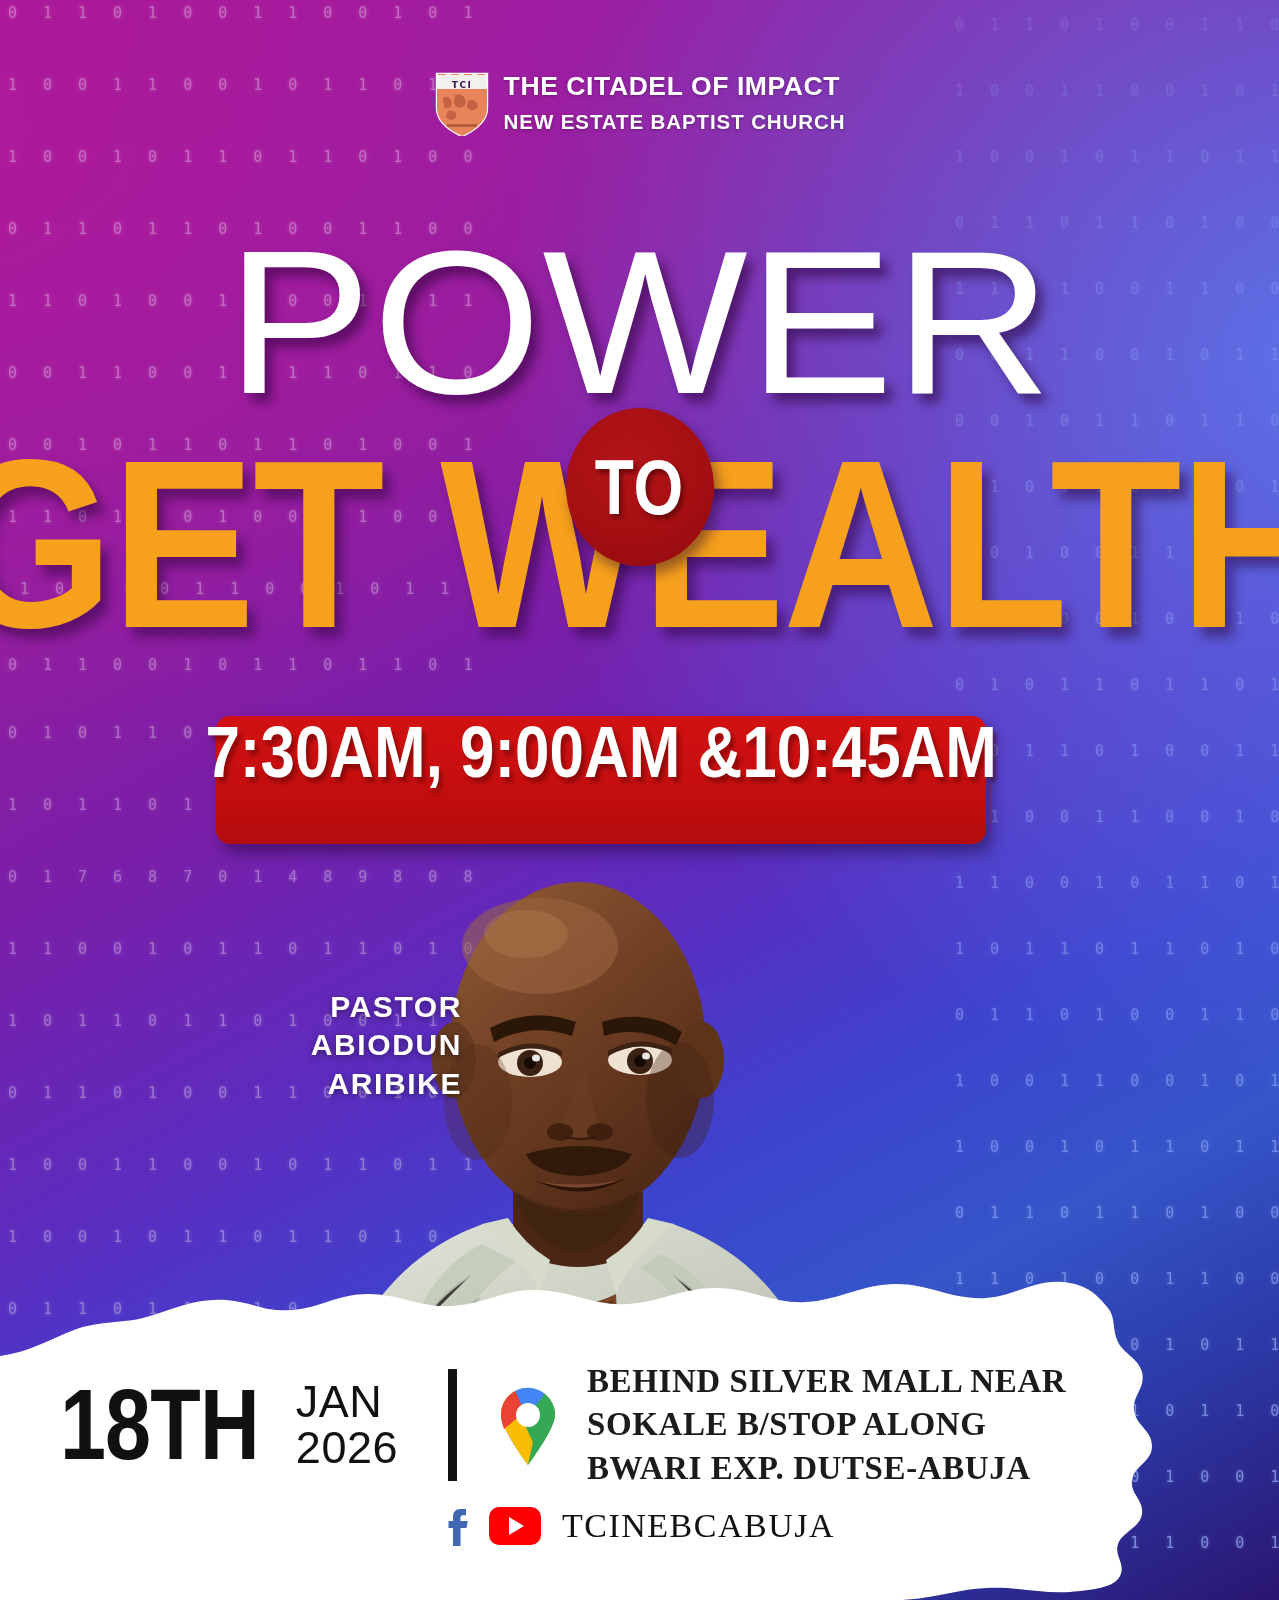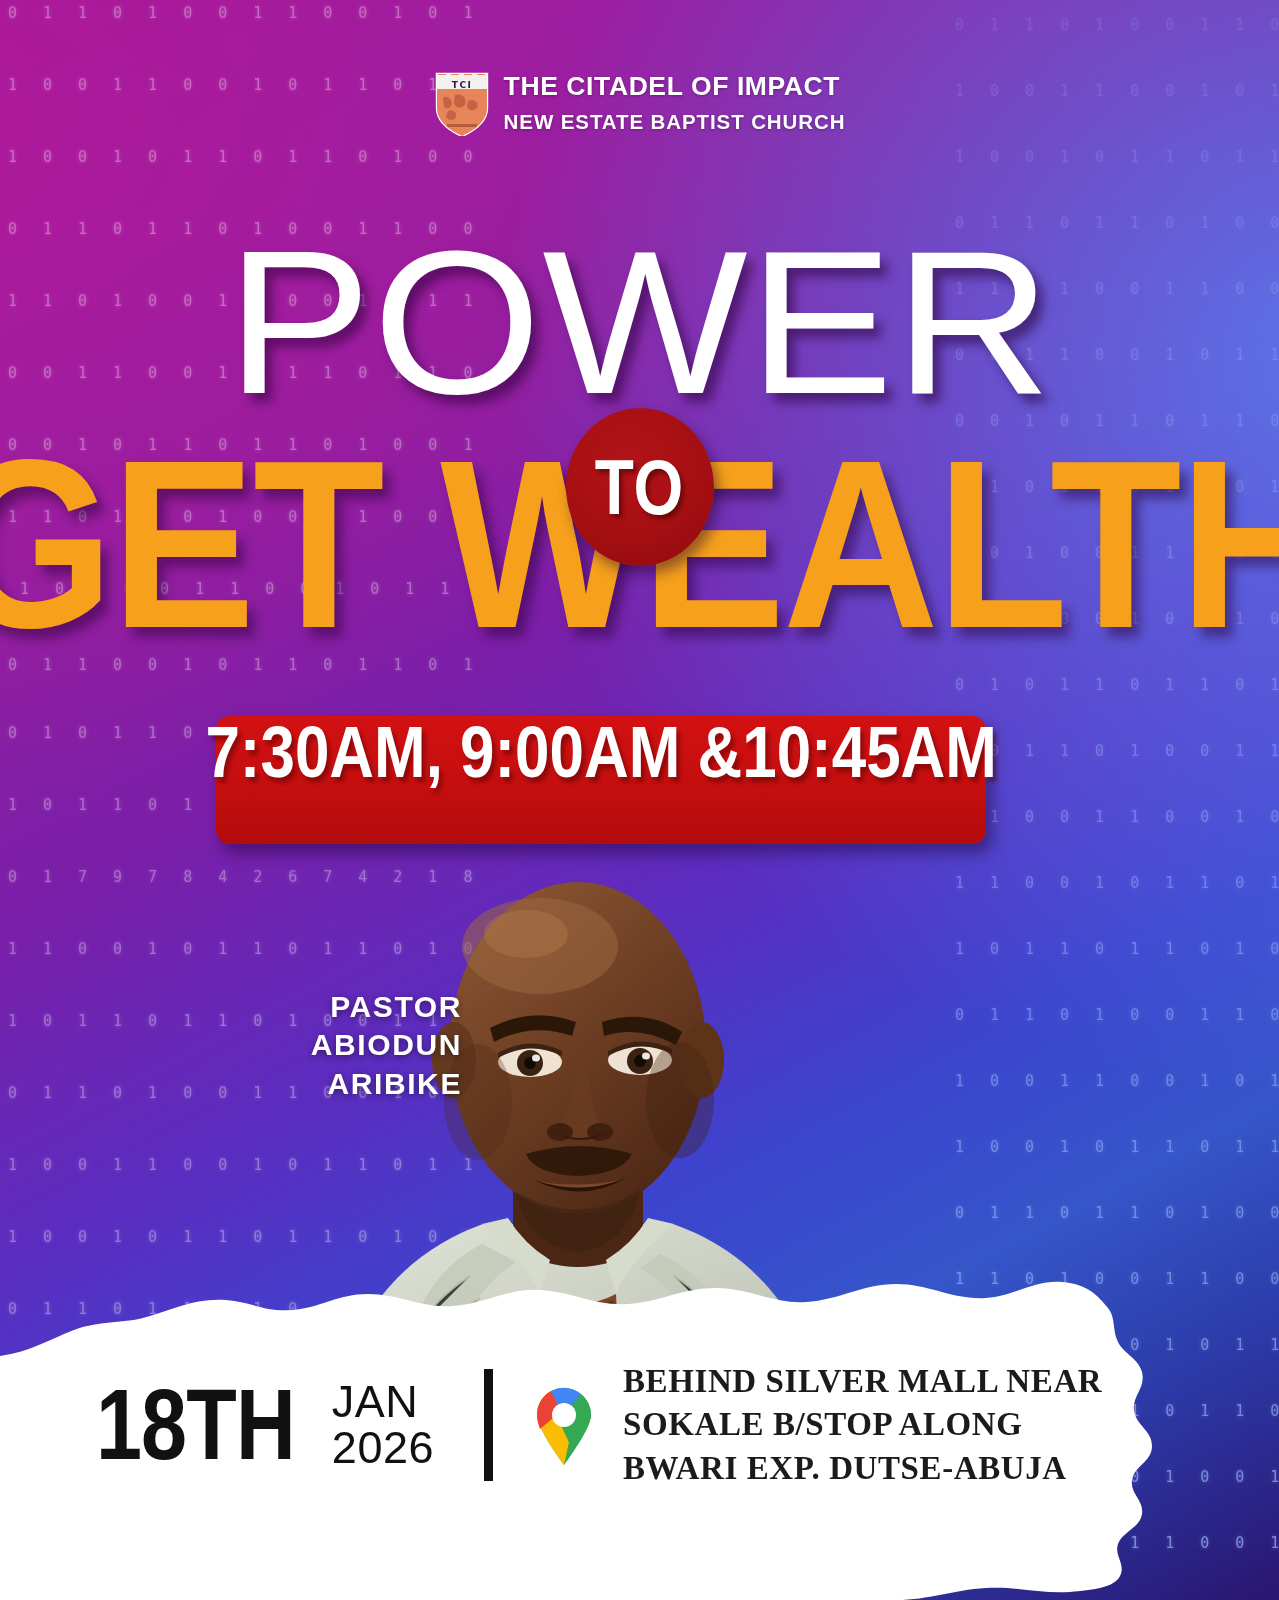--- a/index.html
+++ b/index.html
@@ -170,21 +170,21 @@
 
   .banner-content{
     position:absolute;
     left:0; bottom:0;
     width:1279px; height:250px;
     z-index:7;
     display:flex; flex-direction:column;
   }
   .banner-row{
     display:flex; align-items:center;
-    padding-left:96px;
+    padding-left:60px;
     height:150px;
   }
   .date-big{
     color:#111;
     font-weight:bold;
     font-size:94px;
     line-height:.92;
     letter-spacing:-1px;
     transform:scaleX(.88) scaleY(1.06);
     transform-origin:left center;
@@ -240,21 +240,21 @@
       <div class="binary-row" style="top:150px;left:8px;opacity:1.00">10010110110100</div>
       <div class="binary-row" style="top:222px;left:8px;opacity:1.00">01101101001100</div>
       <div class="binary-row" style="top:294px;left:8px;opacity:1.00">11010011001011</div>
       <div class="binary-row" style="top:366px;left:8px;opacity:1.00">00110010110110</div>
       <div class="binary-row" style="top:438px;left:8px;opacity:1.00">00101101101001</div>
       <div class="binary-row" style="top:510px;left:8px;opacity:1.00">11011010011001</div>
       <div class="binary-row" style="top:582px;left:20px;opacity:1.00">10100110010110</div>
       <div class="binary-row" style="top:658px;left:8px;opacity:1.00">01100101101101</div>
       <div class="binary-row" style="top:726px;left:8px;opacity:1.00">01011011010011</div>
       <div class="binary-row" style="top:798px;left:8px;opacity:1.00">10110100110010</div>
-      <div class="binary-row" style="top:870px;left:8px;opacity:1.00">01797842674218</div>
+      <div class="binary-row" style="top:870px;left:8px;opacity:1.00">01768701489808</div>
       <div class="binary-row" style="top:942px;left:8px;opacity:1.00">11001011011010</div>
       <div class="binary-row" style="top:1014px;left:8px;opacity:1.00">10110110100110</div>
       <div class="binary-row" style="top:1086px;left:8px;opacity:1.00">01101001100101</div>
       <div class="binary-row" style="top:1158px;left:8px;opacity:1.00">10011001011011</div>
       <div class="binary-row" style="top:1230px;left:8px;opacity:1.00">10010110110100</div>
       <div class="binary-row" style="top:1302px;left:8px;opacity:1.00">01101101001100</div>
       <div class="binary-row" style="top:1374px;left:8px;opacity:1.00">11010011001011</div>
       <div class="binary-row" style="top:1446px;left:8px;opacity:1.00">00110010110110</div>
       <div class="binary-row" style="top:1518px;left:8px;opacity:1.00">00101101101001</div>
     </div>
@@ -495,15 +495,29 @@
           <path d="M50 9 A27 27 0 0 1 60 30 C60 38 51 54 42 66 L28 36 Z" fill="#34A853"></path>
           <circle cx="33" cy="30" r="12" fill="#ffffff"></circle>
         </svg>
       </div>
 
       <div class="address">BEHIND SILVER MALL NEAR
 SOKALE B/STOP ALONG
 BWARI EXP. DUTSE-ABUJA</div>
     </div>
 
+    <div class="social-row">
+      <div class="fb-icon">
+        <svg viewBox="0 0 30 40" width="30" height="40">
+          <path d="M22 3 h-5.5 C11.5 3 9 6 9 11 v4 H4.5 v7 H9 v18 h7.5 V22 h6 l1.2 -7 H16.5 v-3.2 c0 -1.9 .6 -2.6 2.5 -2.6 H22 Z" fill="#4267B2"></path>
+        </svg>
+      </div>
+      <div class="yt-icon">
+        <svg viewBox="0 0 52 38" width="52" height="38">
+          <rect x="0" y="0" width="52" height="38" rx="10" ry="10" fill="#FF0000"></rect>
+          <path d="M20 10 L35 19 L20 28 Z" fill="#ffffff"></path>
+        </svg>
+      </div>
+      <div class="handle">TCINEBCABUJA</div>
+    </div>
   </div>
 
 </div>
 
 </body></html>

